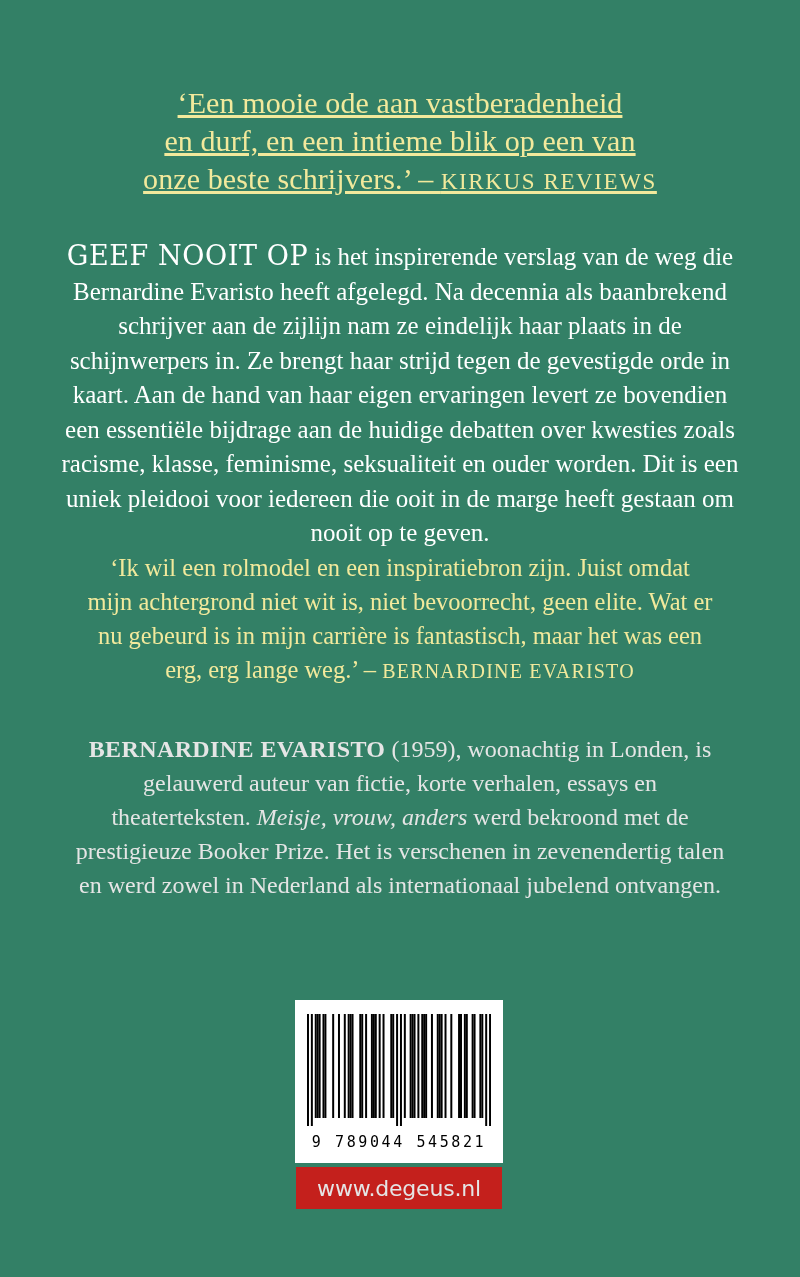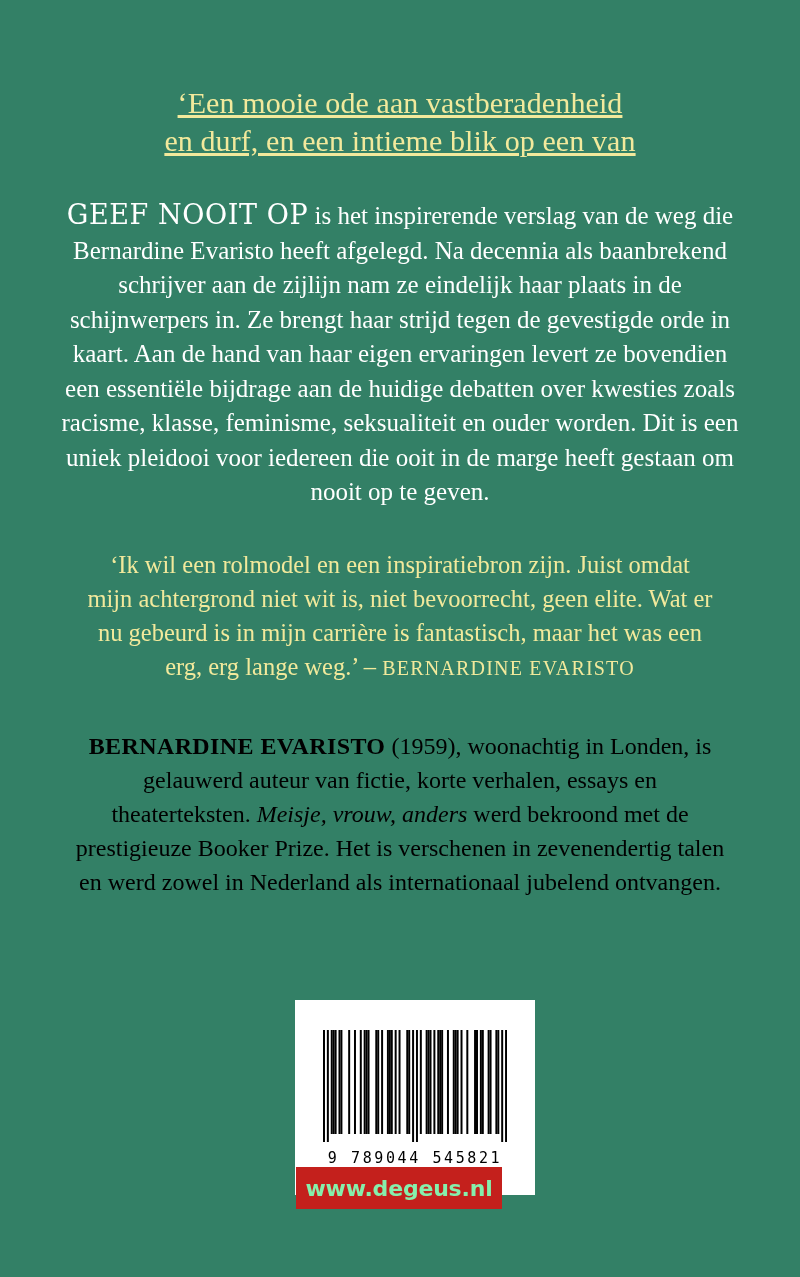--- a/index.html
+++ b/index.html
@@ -54,56 +54,55 @@
   .blurb .booktitle {
     font-weight: normal;
     font-size: 27px;
     letter-spacing: 0.6px;
     font-family: "DejaVu Serif", "Liberation Serif", serif;
   }
 
   
   .author-quote {
     width: 630px;
-    margin-top: 38px;
     text-align: center;
     color: #f2e99c;
     font-size: 24.5px;
     line-height: 34px;
   }
   .author-quote .src {
     font-size: 20px;
     letter-spacing: 1.2px;
   }
 
   
   .bio {
     width: 650px;
     margin-top: 44px;
     text-align: center;
-    color: #000000;
+    color: #e5e5e5;
     font-size: 24px;
     line-height: 34px;
   }
   .bio .name {
     font-weight: bold;
     letter-spacing: 0.4px;
   }
   .bio .ital {
     font-style: italic;
   }
 
   
   .barcode-block {
     position: absolute;
     left: 295px;
     top: 1000px;
     width: 208px;
     background: #ffffff;
-    padding: 16px;
+    padding: 0;
   }
   .barcode-inner {
     padding: 14px 12px 4px 12px;
     background: #ffffff;
   }
   .bars {
     height: 112px;
     width: 100%;
     position: relative;
     display: block;
@@ -125,35 +124,36 @@
     left: 296px;
     top: 1167px;
     width: 206px;
     height: 42px;
     background: #c4201c;
     display: flex;
     align-items: center;
     justify-content: center;
   }
   .url-bar span {
-    color: #86efac;
+    color: #e5e5e5;
     font-family: "DejaVu Sans", "Liberation Sans", sans-serif;
-    font-weight: bold;
+    font-weight: normal;
     font-size: 22px;
     letter-spacing: -0.2px;
   }
 </style>
 </head>
 <body>
 
 <div class="cover">
 
   <div class="review-quote">
     <div>‘Een mooie ode aan vastberadenheid</div>
     <div>en durf, en een intieme blik op een van</div>
+    <div><span>onze beste schrijvers.’ – </span><span class="src">KIRKUS REVIEWS</span></div>
   </div>
 
   <div class="blurb">
     <span class="booktitle">GEEF NOOIT OP</span><span> is het inspirerende verslag van de weg die Bernardine Evaristo heeft afgelegd. Na decennia als baanbrekend schrijver aan de zijlijn nam ze eindelijk haar plaats in de schijnwerpers in. Ze brengt haar strijd tegen de gevestigde orde in kaart. Aan de hand van haar eigen ervaringen levert ze bovendien een essentiële bijdrage aan de huidige debatten over kwesties zoals racisme, klasse, feminisme, seksualiteit en ouder worden. Dit is een uniek pleidooi voor iedereen die ooit in de marge heeft gestaan om nooit op te geven.</span>
   </div>
 
   <div class="author-quote">
     <span>‘Ik wil een rolmodel en een inspiratiebron zijn. Juist omdat mijn achtergrond niet wit is, niet bevoorrecht, geen elite. Wat er nu gebeurd is in mijn carrière is fantastisch, maar het was een erg, erg lange weg.’ – </span><span class="src">BERNARDINE EVARISTO</span>
   </div>
 

